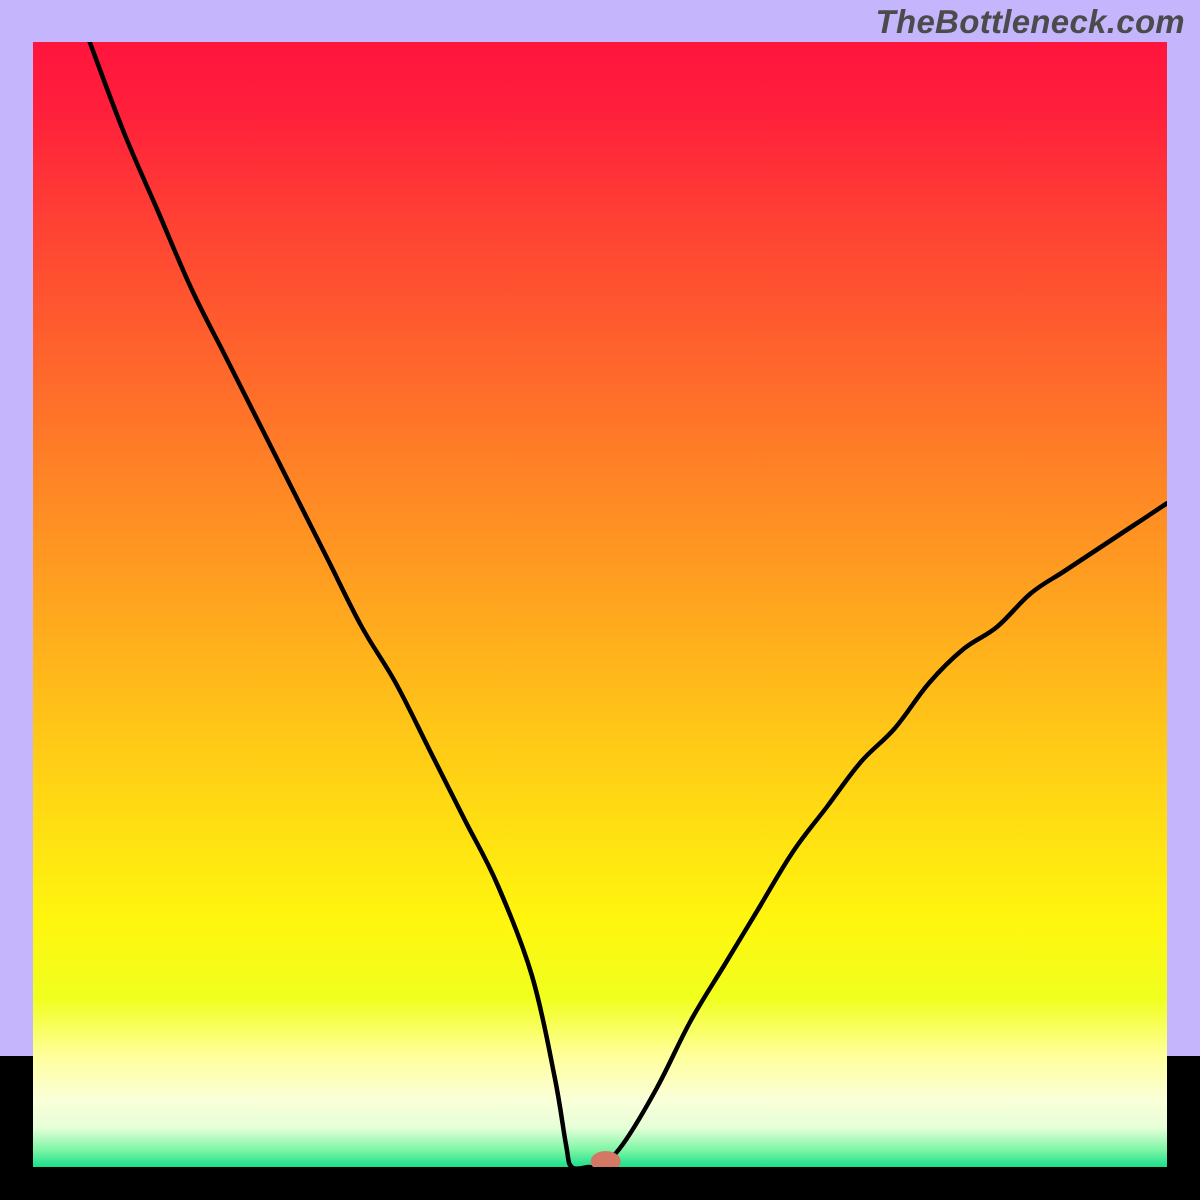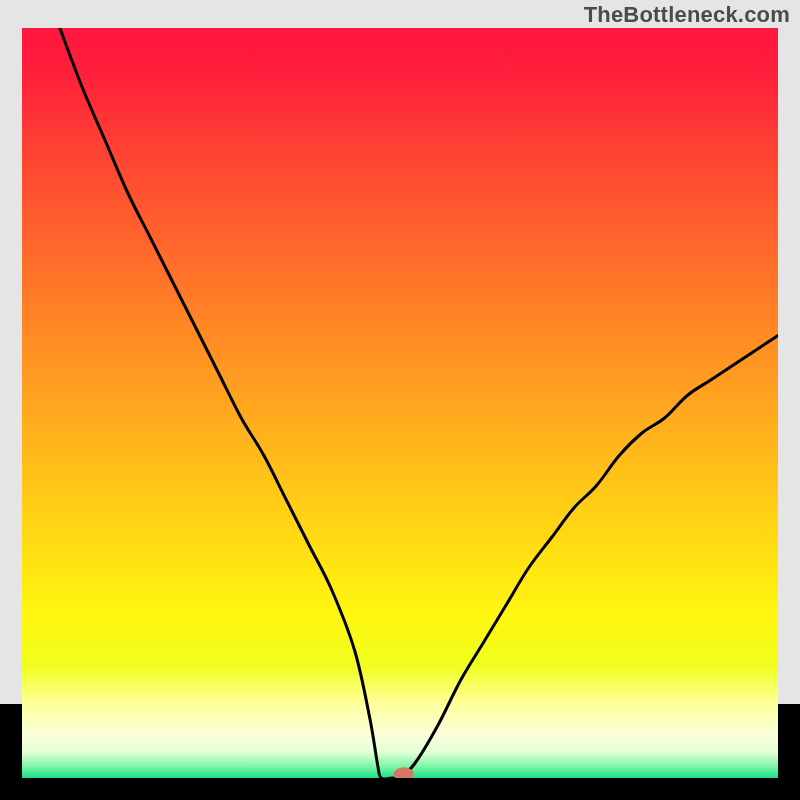--- a/index.html
+++ b/index.html
@@ -7,22 +7,23 @@
     padding: 0;
     width: 800px;
     height: 800px;
     background: #000;
     overflow: hidden;
   }
   .frame {
     position: relative;
     width: 800px;
     height: 704px;
-    background: #e5e5e5;
+    background: #c4b5fd;
     box-sizing: border-box;
+    font-style: italic;
   }
   .watermark {
     position: absolute;
     top: 2px;
     right: 10px;
     font-family: Arial, Helvetica, sans-serif;
     font-size: 22px;
     font-weight: bold;
     color: #4b4b4b;
     letter-spacing: 0.2px;

